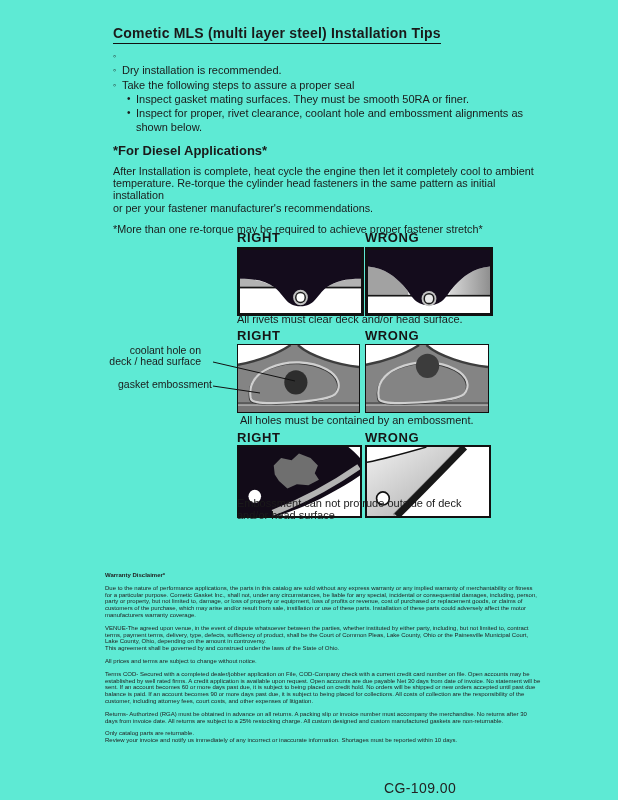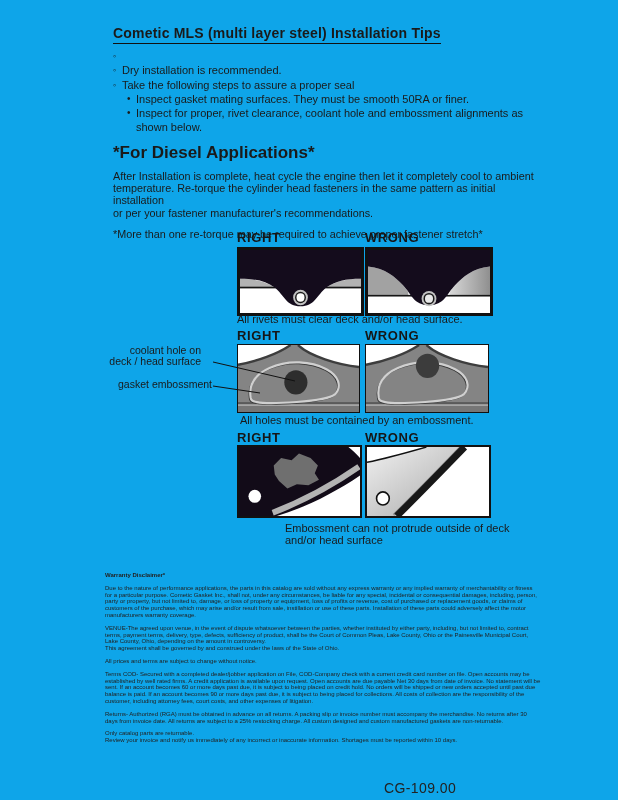--- a/index.html
+++ b/index.html
@@ -1,30 +1,30 @@
 <!DOCTYPE html>
 <html><head>
 <meta charset="utf-8">
 <style>
   html,body{margin:0;padding:0;background:#ffffff;}
   .page{
-    position:relative;width:618px;height:800px;background:#0ea5e9;overflow:hidden;
+    position:relative;width:618px;height:800px;background:#5eead4;overflow:hidden;
     font-family:"Liberation Sans","DejaVu Sans",sans-serif;color:#1a1a1a;
   }
   
   .content{position:absolute;left:113px;top:24px;width:430px;}
   .title{
     display:inline-block;font-size:14px;font-weight:bold;letter-spacing:.2px;
     border-bottom:1.8px solid #111;padding-bottom:2px;margin:0 0 5px 0;
   }
   .bullet-row{display:flex;line-height:14.3px;font-size:11px;}
   .bullet-row .marker{width:9px;flex:0 0 9px;font-size:9px;line-height:14.3px;}
   .bullet-row.sub{margin-left:14px;}
   .bullet-row.sub .marker{font-size:10px;}
-  .diesel-heading{font-size:17px;font-weight:bold;margin:8px 0 0 0;}
+  .diesel-heading{font-size:13px;font-weight:bold;margin:8px 0 0 0;}
   .para{font-size:10.8px;line-height:12.3px;margin:7px 0 0 0;white-space:pre-line;}
   .footnote{font-size:10.8px;line-height:12.3px;margin:9px 0 0 0;}
   
   .figlabel{
     position:absolute;width:121px;font-size:13px;font-weight:600;
     letter-spacing:.6px;color:#161616;
   }
   .figbox{position:absolute;background:#fff;}
   .figbox svg{display:block;width:100%;height:100%;}
   .b3{border:3px solid #111;}
@@ -175,21 +175,21 @@
         </linearGradient>
       </defs>
       <rect x="0" y="0" width="115" height="63" fill="#ffffff"></rect>
       <path d="M0,14 C20,10 38,5 56,0 L92,0 C72,20 48,44 28,63 L0,63 Z" fill="url(#gw3)"></path>
       <path d="M0,14 C20,10 38,5 56,0" stroke="#111" stroke-width="1.3" fill="none"></path>
       <path d="M88,0 C68,20 45,43 25,62" stroke="#8f8f8f" stroke-width="2" fill="none"></path>
       <path d="M92,0 C72,20 48,44 28,63" stroke="#181818" stroke-width="6.5" fill="none"></path>
       <circle cx="15" cy="47" r="6" fill="#ffffff" stroke="#111" stroke-width="1.5"></circle>
     </svg>
   </div>
-  <div class="figcaption" style="left:237px;top:522px;width:240px;margin-left:48px;">Embossment can not protrude outside of deck
+  <div class="figcaption" style="left:237px;top:497px;width:240px;">Embossment can not protrude outside of deck
 and/or head surface</div>
 
   <div class="fine">
     <div class="fp-head">Warranty Disclaimer*</div>
     <p>Due to the nature of performance applications, the parts in this catalog are sold without any express warranty or any implied warranty of merchantability or fitness for a particular purpose.  Cometic Gasket Inc., shall not, under any circumstances, be liable for any special, incidental or consequential damages, including, person, party or property, but not limited to, damage, or loss of property or equipment, loss of profits or revenue, cost of purchased or replacement goods, or claims of customers of the purchase, which may arise and/or result from sale, instillation or use of these parts.  Installation of these parts could adversely affect the motor manufacturers warranty coverage.</p>
     <p>VENUE-The agreed upon venue, in the event of dispute whatsoever between the parties, whether instituted by either party, including, but not limited to, contract terms, payment terms, delivery, type, defects, sufficiency of product, shall be the Court of Common Pleas, Lake County, Ohio or the Painesville Municipal Court, Lake County, Ohio, depending on the amount in controversy.
 This agreement shall be governed by and construed under the laws of the State of Ohio.</p>
     <p>All prices and terms are subject to change without notice.</p>
     <p>Terms COD- Secured with a completed dealer/jobber application on File, COD-Company check with a current credit card number on file.  Open accounts may be established by well rated firms.  A credit application is available upon request.  Open accounts are due payable Net 30 days from date of invoice.  No statement will be sent.  If an account becomes 60 or more days past due, it is subject to being placed on credit hold.  No orders will be shipped or new orders accepted until past due balance is paid.  If an account becomes 90 or more days past due, it is subject to being placed for collections.  All costs of collection are the responsibility of the customer, including attorney fees, court costs, and other expenses of litigation.</p>
     <p>Returns- Authorized (RGA) must be obtained in advance on all returns.  A packing slip or invoice number must accompany the merchandise.  No returns after 30 days from invoice date.  All returns are subject to a 25% restocking charge.  All custom designed and custom manufactured gaskets are non-returnable.</p>

